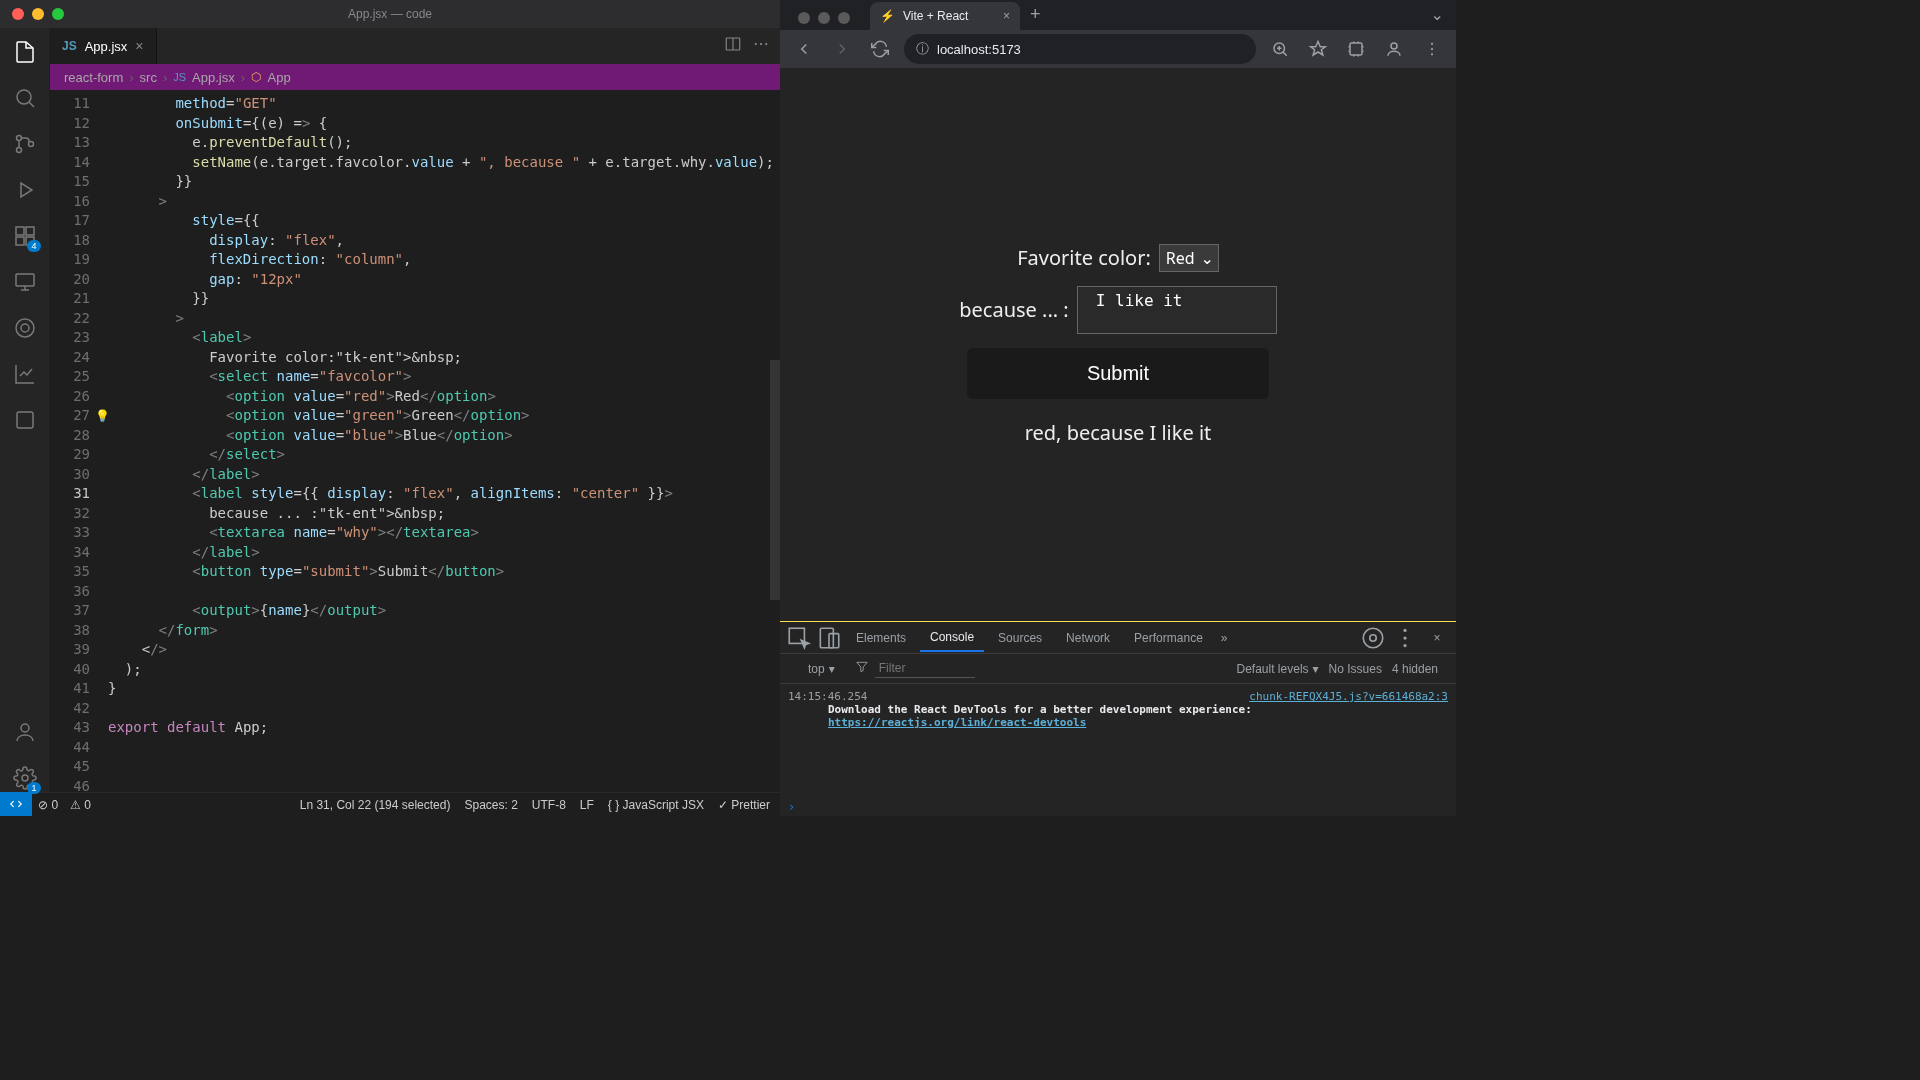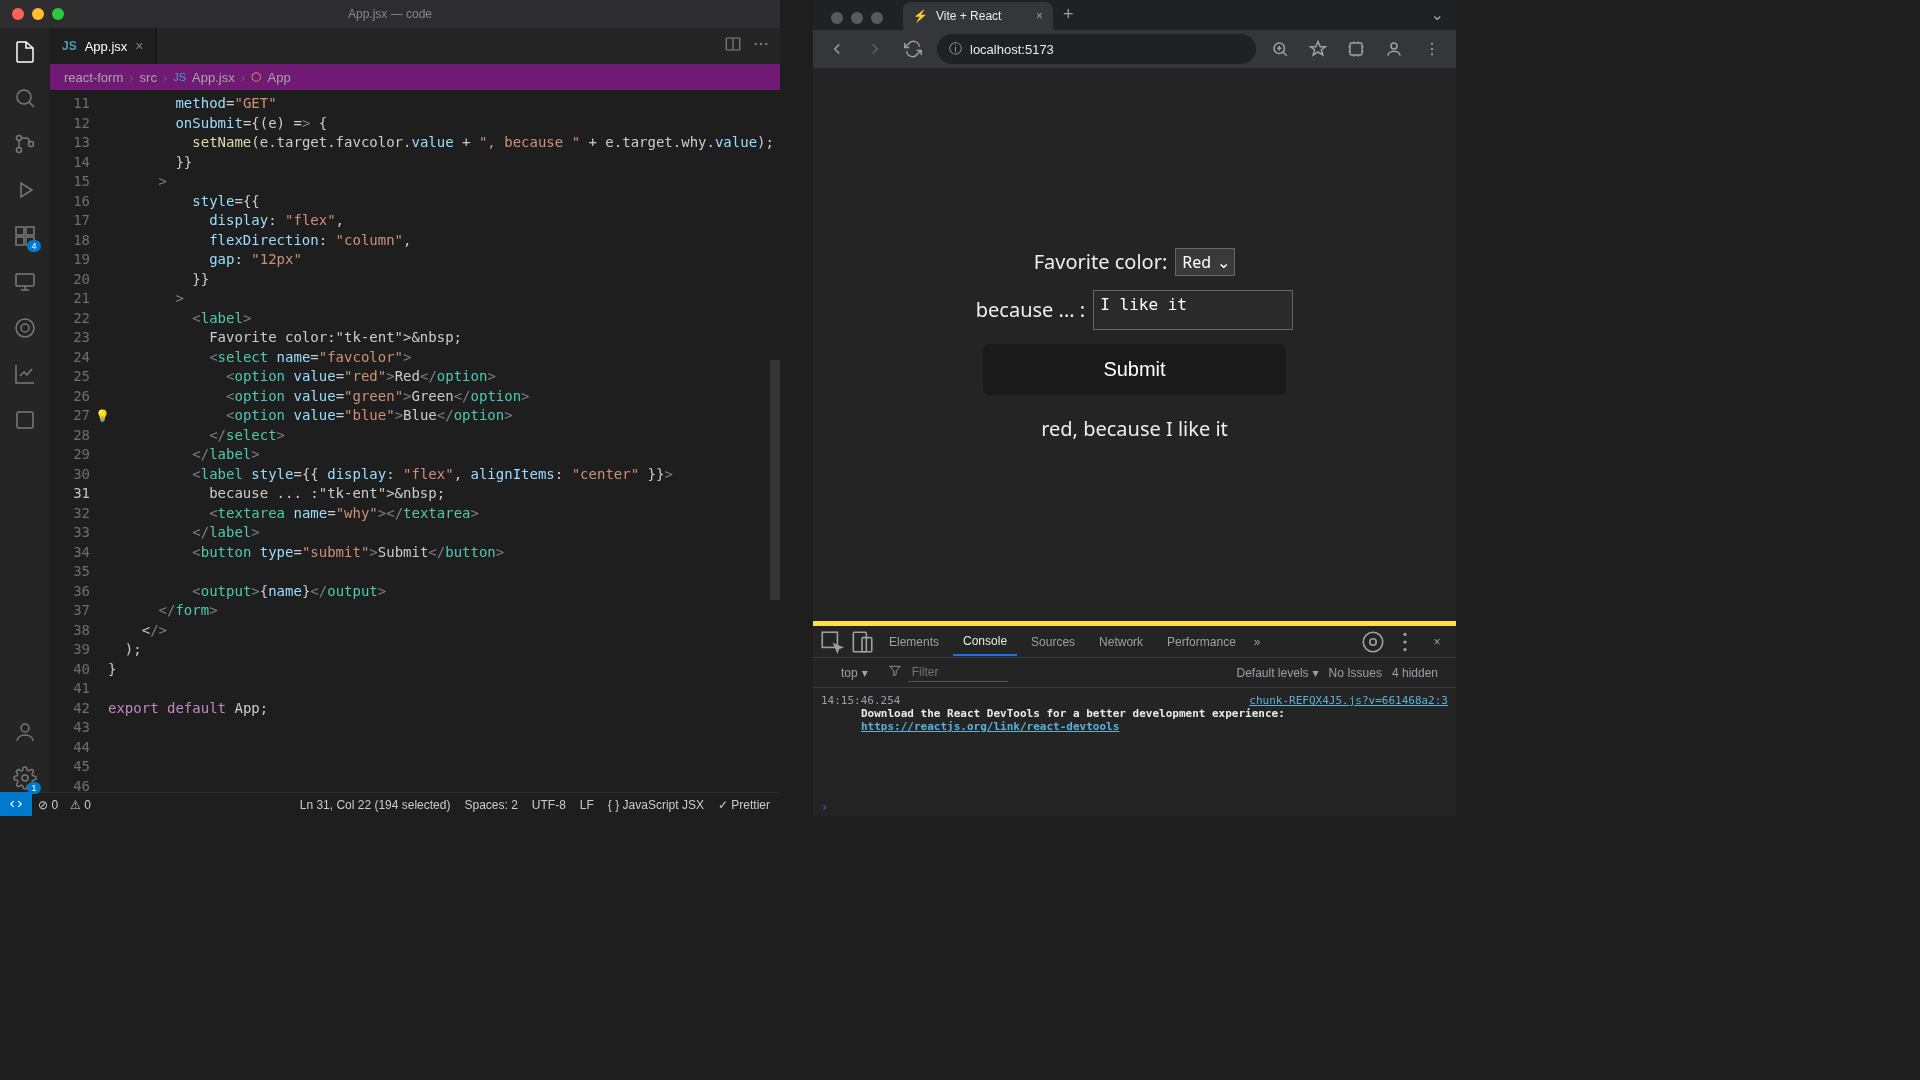--- a/index.html
+++ b/index.html
@@ -1,17 +1,17 @@
 <!DOCTYPE html>
 <html><head>
 <meta charset="utf-8">
 <style>
 * { margin: 0; padding: 0; box-sizing: border-box; }
 body { font-family: -apple-system, BlinkMacSystemFont, "Segoe UI", sans-serif; background: #1e1e1e; color: #ccc; overflow: hidden; width: 1456px; height: 816px; }
-.root { display: flex; width: 100%; height: 100%; gap: 33px; }
+.root { display: flex; width: 100%; height: 100%; }
 
 
 .vscode { width: 780px; height: 100%; background: #1e1e1e; display: flex; flex-direction: column; position: relative; }
 .vscode-titlebar { height: 28px; background: #2d2d30; display: flex; align-items: center; position: relative; }
 .traffic { display: flex; gap: 8px; padding-left: 12px; }
 .traffic .dot { width: 12px; height: 12px; border-radius: 50%; }
 .tr { background: #ff5f56; } .ty { background: #ffbd2e; } .tg { background: #27c93f; }
 .vscode-title { position: absolute; left: 50%; transform: translateX(-50%); font-size: 12px; color: #888; }
 
 .vscode-body { flex: 1; display: flex; min-height: 0; }
@@ -70,25 +70,25 @@
 .toolbar { height: 38px; background:#35363a; display:flex; align-items:center; gap:10px; padding:0 10px; }
 .toolbar .tbtn { width:28px; height:28px; display:flex; align-items:center; justify-content:center; color:#9aa0a6; cursor:pointer; border-radius:50%; }
 .toolbar svg { width:18px; height:18px; }
 .omnibox { flex:1; height:30px; background:#202124; border-radius:15px; display:flex; align-items:center; padding:0 12px; gap:8px; color:#e8eaed; font-size:13px; }
 .omnibox .site-icon { color:#9aa0a6; }
 
 .page { flex:1; background:#242424; display:flex; flex-direction:column; align-items:center; justify-content:center; color:#eee; font-family: system-ui; min-height:0; }
 .formwrap { display:flex; flex-direction:column; gap:14px; align-items:center; }
 .frow { display:flex; align-items:center; gap:8px; font-size:20px; }
 .fselect { background:#3a3a3a; color:#fff; border:1px solid #666; font-size:16px; padding:2px 18px 2px 6px; position:relative; min-width:60px;}
-.ftextarea { background:#2a2a2a; color:#fff; border:1px solid #666; width:200px; height:40px; font-family:monospace; font-size:16px; padding:4px 6px; resize:none;}
+.ftextarea { background:#2a2a2a; color:#fff; border:1px solid #666; width:200px; height:48px; font-family:monospace; font-size:16px; padding:4px 18px; resize:none;}
 .fbutton { background:#1a1a1a; color:#fff; border:none; padding:14px 120px; font-size:20px; border-radius:6px; cursor:pointer; }
 .foutput { font-size:20px; margin-top:6px; }
 
-.devtools { height: 195px; background:#242424; border-top:5px solid #fde047; display:flex; flex-direction:column; font-size:12px;justify-content:space-between; }
+.devtools { height: 195px; background:#242424; border-top:1px solid #fde047; display:flex; flex-direction:column; font-size:12px;justify-content:space-between; }
 .dt-tabs { height:32px; display:flex; align-items:center; border-bottom:1px solid #3c3c3c; padding:0 6px; gap:4px; }
 .dt-tabs .dticon { width:26px; height:26px; display:flex;align-items:center;justify-content:center; color:#9aa0a6; cursor:pointer;}
 .dt-tabs .dtab { padding:6px 10px; color:#9aa0a6; cursor:pointer; }
 .dt-tabs .dtab.active { color:#e8eaed; border-bottom:2px solid #1a73e8; }
 .dt-tabs .more { margin-left:4px; color:#9aa0a6; }
 .dt-tabs .right { margin-left:auto; display:flex; gap:6px; }
 .dt-filter { height:30px; display:flex; align-items:center; gap:10px; padding:0 8px; border-bottom:1px solid #3c3c3c; color:#9aa0a6;}
 .dt-filter .filterbox { flex:1; display:flex; align-items:center; gap:6px; }
 .dt-filter input { background:transparent; border:none; color:#e8eaed; outline:none; font-size:12px; width:100px; border-bottom:1px solid #555; padding:2px 4px; }
 .dt-filter .dropdown { display:flex; align-items:center; gap:4px; cursor:pointer; }
@@ -260,20 +260,21 @@
               <div class="gl">42</div>
               <div class="gl">43</div>
               <div class="gl">44</div>
               <div class="gl">45</div>
               <div class="gl">46</div>
             </div>
           <div class="codelines" id="codelines">
             <div class="minimap-scroll"></div>
               <div class="cl">        <span class="tk-attr">method</span>=<span class="tk-str">"GET"</span></div>
               <div class="cl">        <span class="tk-attr">onSubmit</span>={(e) =<span class="tk-brk">&gt;</span> {</div>
+              <div class="cl">          e.<span class="tk-fn">preventDefault</span>();</div>
               <div class="cl">          <span class="tk-fn">setName</span>(e.target.favcolor.<span class="tk-attr">value</span> + <span class="tk-str">", because "</span> + e.target.why.<span class="tk-attr">value</span>);</div>
               <div class="cl">        }}</div>
               <div class="cl">      <span class="tk-brk">&gt;</span></div>
               <div class="cl">          <span class="tk-attr">style</span>={{</div>
               <div class="cl">            <span class="tk-attr">display</span>: <span class="tk-str">"flex"</span>,</div>
               <div class="cl">            <span class="tk-attr">flexDirection</span>: <span class="tk-str">"column"</span>,</div>
               <div class="cl">            <span class="tk-attr">gap</span>: <span class="tk-str">"12px"</span></div>
               <div class="cl">          }}</div>
               <div class="cl">        <span class="tk-brk">&gt;</span></div>
               <div class="cl">          <span class="tk-brk">&lt;</span><span class="tk-tag">label</span><span class="tk-brk">&gt;</span></div>

